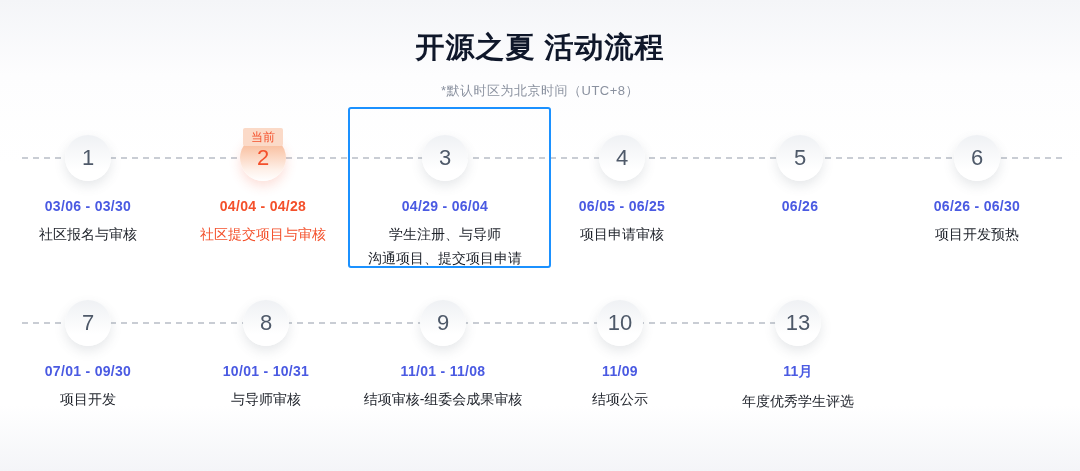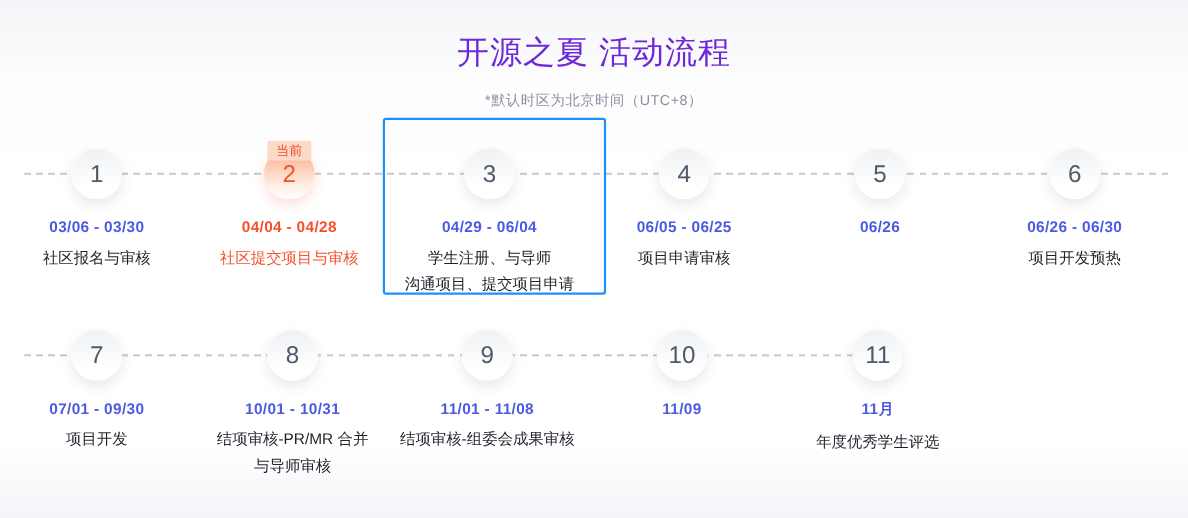--- a/index.html
+++ b/index.html
@@ -5,21 +5,21 @@
   * { margin: 0; padding: 0; box-sizing: border-box; }
   html, body { width: 1080px; height: 471px; }
   body {
     font-family: "Liberation Sans", "DejaVu Sans", sans-serif;
     background: linear-gradient(180deg, #f4f5f8 0%, #fdfdfe 16%, #ffffff 35%, #ffffff 86%, #f4f5f8 100%);
     position: relative;
     overflow: hidden;
     color: #1d2129;
   }
   .header { position: absolute; top: 28px; left: 0; width: 100%; text-align: center; }
-  .title { font-size: 29px; font-weight: 400; color: #6d28d9; letter-spacing: 1px; }
+  .title { font-size: 29px; font-weight: 700; color: #0f172a; letter-spacing: 1px; }
   .subtitle { margin-top: 14px; font-size: 13px; color: #8a919f; letter-spacing: 0.5px; }
 
   .connector {
     position: absolute; height: 2px; z-index: 0;
     background: repeating-linear-gradient(90deg, #c9cdd4 0, #c9cdd4 6px, transparent 6px, transparent 11px);
   }
   #line-row-1 { top: 157px; left: 22px; width: 1040px; }
   #line-row-2 { top: 322px; left: 22px; width: 780px; }
 
   .highlight-box {
@@ -135,41 +135,43 @@
       <div class="label">
         <div>项目开发</div>
       </div>
     </div>
     <div class="step" style="left: 156px; top: 300px;">
       <div class="circle">
         <span>8</span>
       </div>
       <div class="date">10/01 - 10/31</div>
       <div class="label">
-        <div>结项审核-PR/MR 合并</div>
         <div>与导师审核</div>
       </div>
     </div>
     <div class="step" style="left: 333px; top: 300px;">
       <div class="circle">
         <span>9</span>
       </div>
       <div class="date">11/01 - 11/08</div>
       <div class="label">
         <div>结项审核-组委会成果审核</div>
       </div>
     </div>
     <div class="step" style="left: 510px; top: 300px;">
       <div class="circle">
         <span>10</span>
       </div>
       <div class="date">11/09</div>
+      <div class="label">
+        <div>结项公示</div>
+      </div>
     </div>
     <div class="step" style="left: 688px; top: 300px;">
       <div class="circle">
-        <span>11</span>
+        <span>13</span>
       </div>
       <div class="date">11月</div>
       <div class="label">
         <div>年度优秀学生评选</div>
       </div>
     </div>
   </div>
 
 </body></html>

